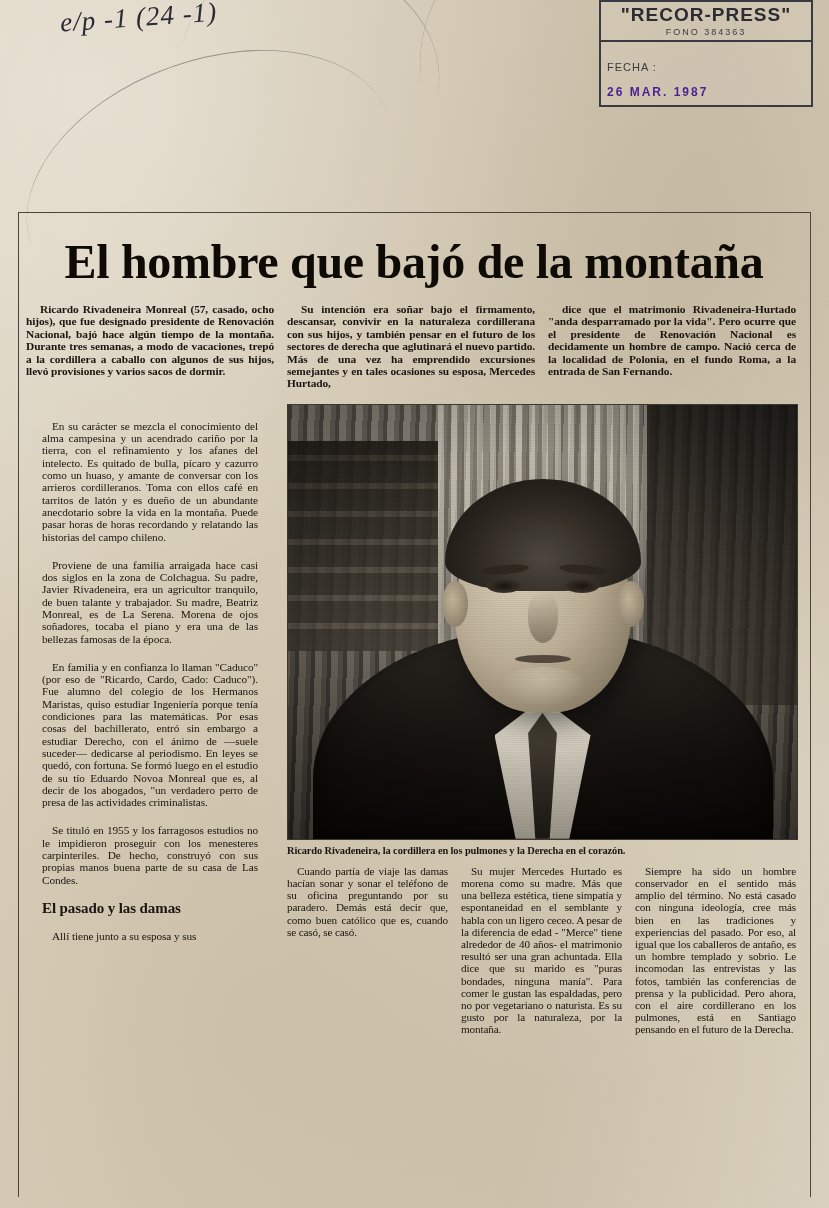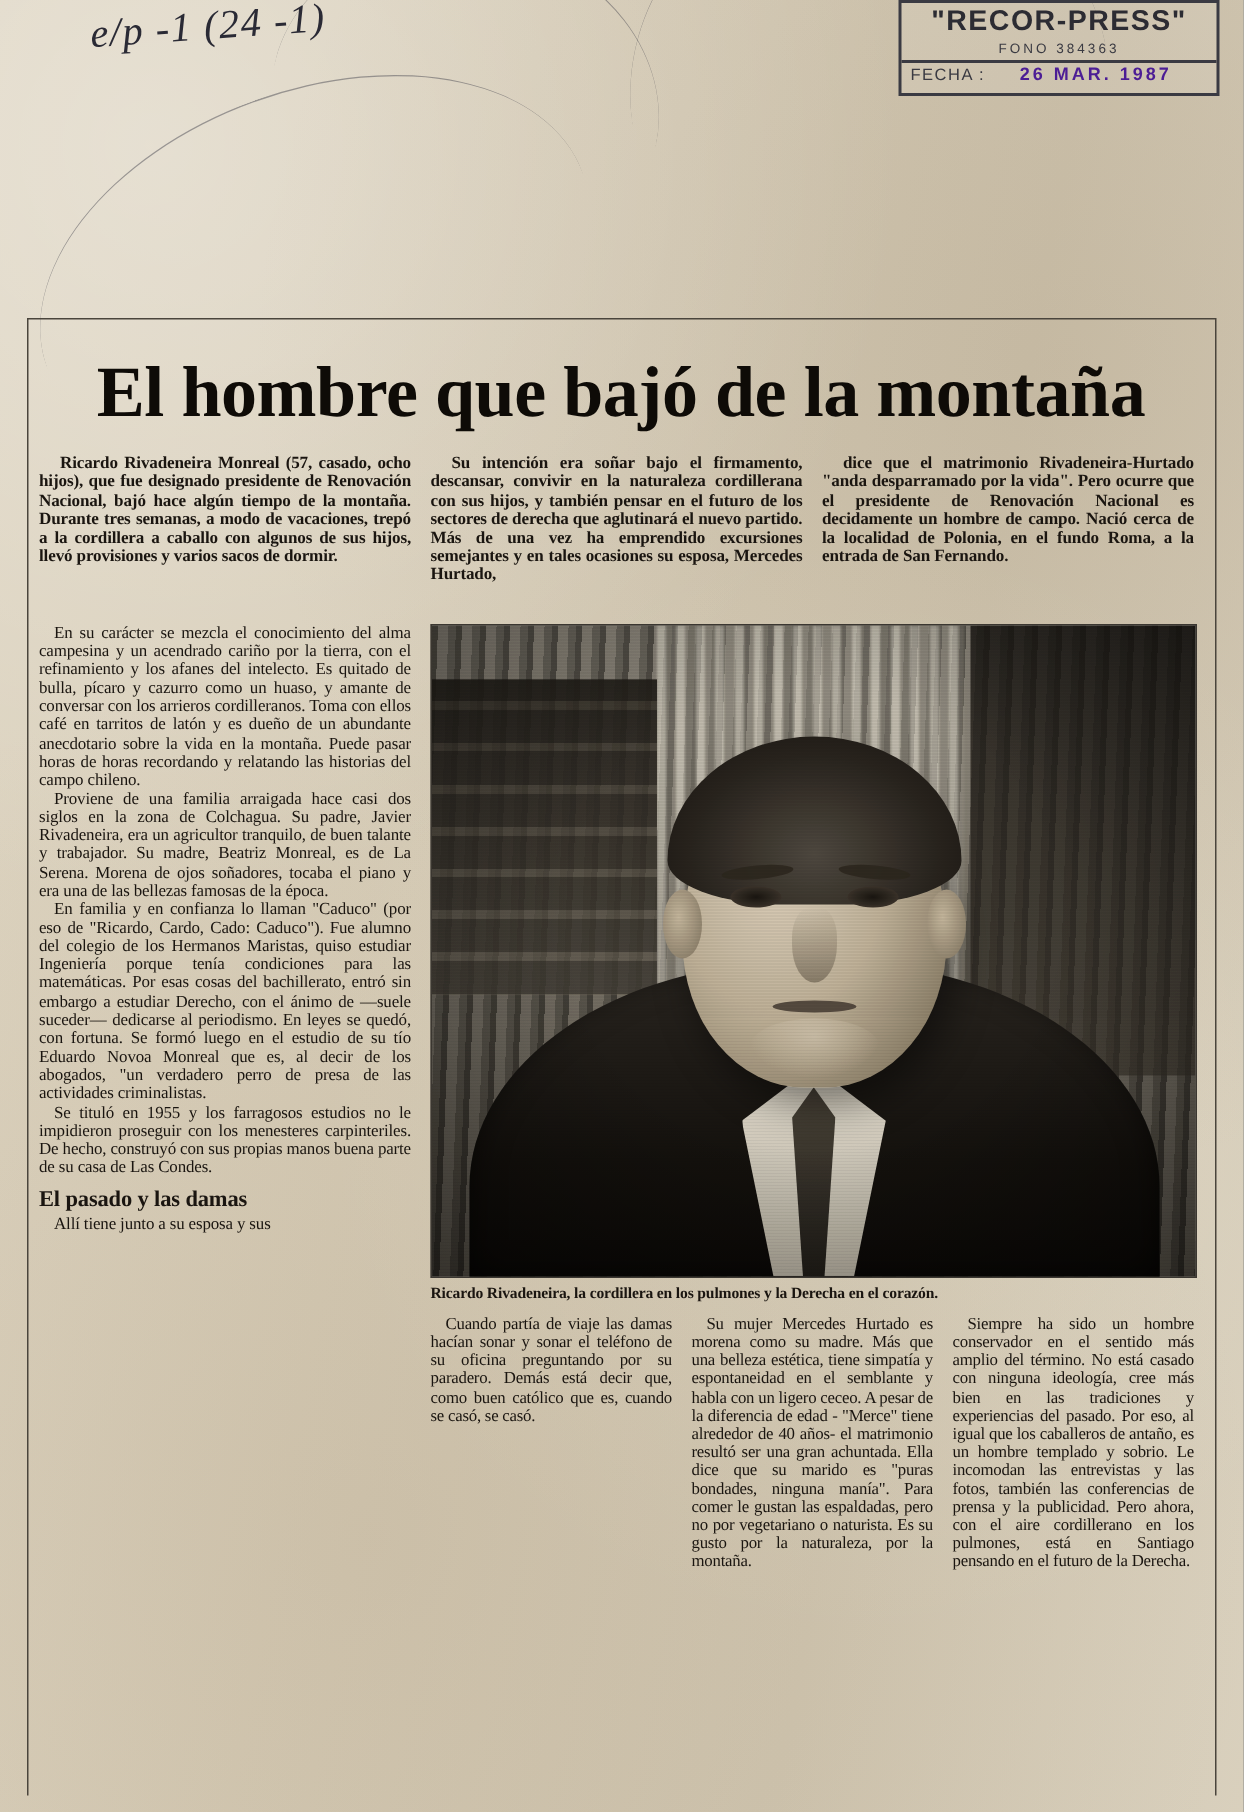--- a/index.html
+++ b/index.html
@@ -83,22 +83,23 @@
     font-weight: bold;
     font-size: 21px;
     letter-spacing: 4px;
     color: #2c2c33;
     padding: 4px 0 5px;
   }
   .stamp-date {
     display: flex;
     align-items: baseline;
     justify-content: flex-start;
-    padding: 0 6px 6px;
-    gap: 23px;
+    padding: 19px 6px 6px;
+    gap: 12px;
+    flex-direction: column;
   }
   .stamp-date-label {
     font-size: 11px;
     letter-spacing: 1px;
     color: #3a3a42;
   }
   .stamp-date-value {
     font-size: 12px;
     font-weight: bold;
     letter-spacing: 2px;
@@ -142,41 +143,41 @@
     text-align: center;
     font-size: 48px;
     font-weight: bold;
     letter-spacing: -0.3px;
     margin: 4px 0 14px;
     color: #0e0b07;
   }
   .lede-row {
     display: flex;
     gap: 13px;
-    margin-bottom: 26px;
+    margin-bottom: 14px;
   }
   .lede-col {
     width: 248px;
     font-weight: bold;
     font-size: 11.4px;
     line-height: 12.4px;
     text-align: justify;
     letter-spacing: -0.1px;
   }
   .lede-col p { margin: 0; text-indent: 14px; }
 
   
   .cols {
     display: flex;
     gap: 13px;
     align-items: flex-start;
   }
   .col { width: 248px; }
   .col p {
-    margin: 0;
+    margin: 16px;
     font-size: 11.3px;
     line-height: 12.3px;
     text-align: justify;
     text-indent: 10px;
     letter-spacing: -0.1px;
   }
   .col .subhead {
     font-weight: bold;
     text-indent: 0;
     margin-top: 9px;

